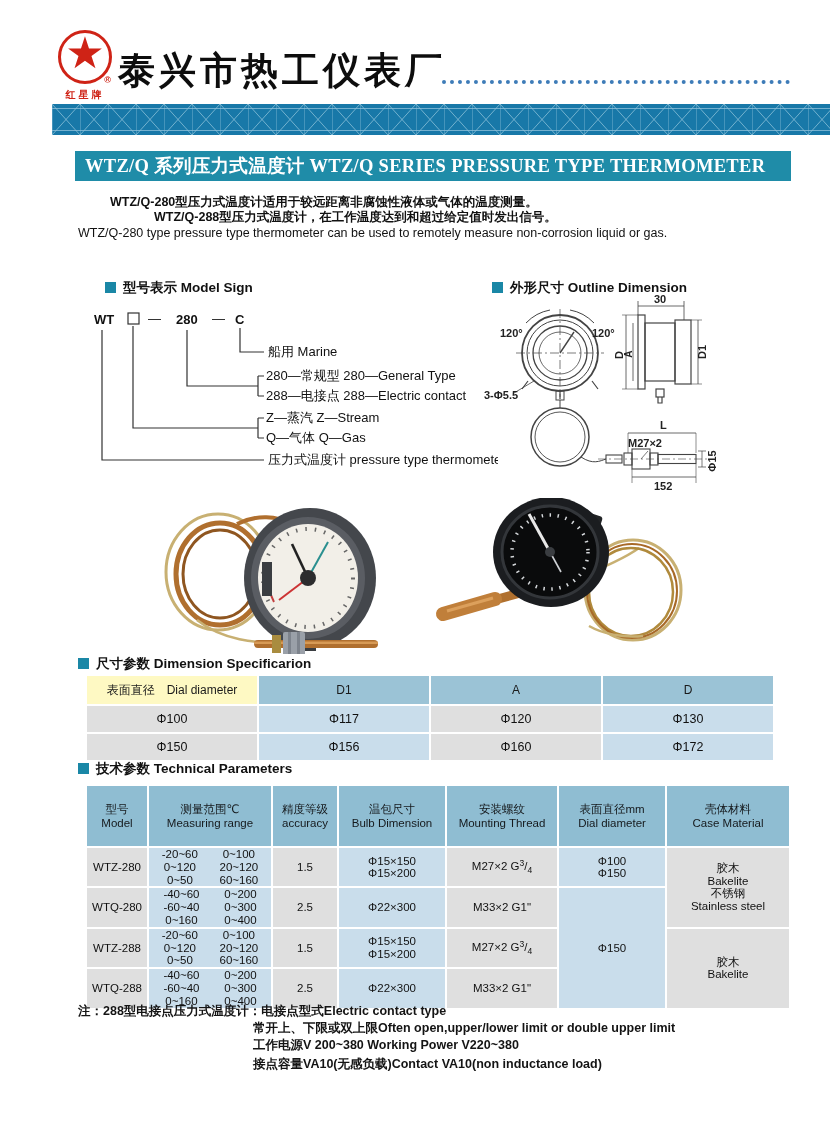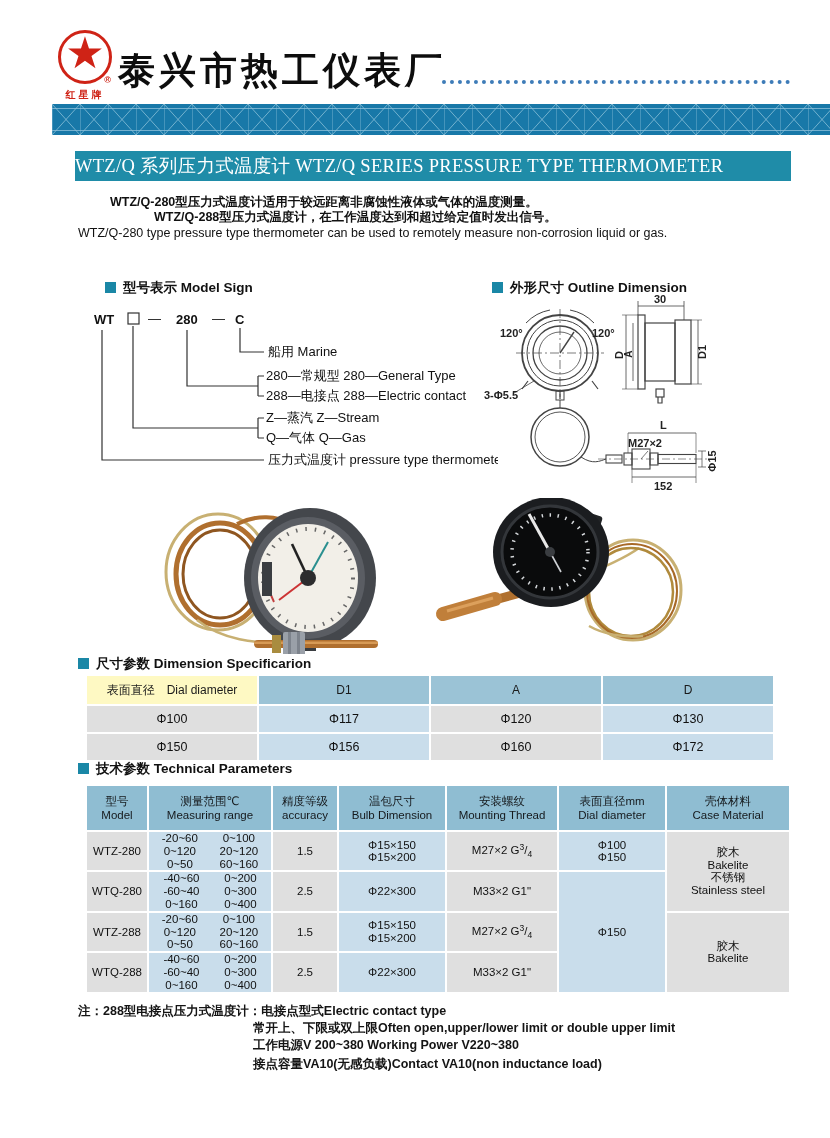--- a/index.html
+++ b/index.html
@@ -11,22 +11,22 @@
   .logo-circle{position:relative;width:48px;height:48px;margin:0 auto;border:3px solid #cf2316;border-radius:50%;}
   .logo-star{position:absolute;left:0;top:-6px;width:48px;font-size:44px;line-height:52px;color:#cf2316;}
   .logo-reg{position:absolute;right:-2px;bottom:-4px;font-size:9px;color:#cf2316;font-weight:bold;}
   .logo-brand{margin-top:4px;font-size:10px;font-weight:bold;color:#cf2316;letter-spacing:3px;}
   .factory-name{position:absolute;left:118px;top:46px;font-size:37px;font-weight:bold;letter-spacing:4px;color:#0d0d0d;white-space:nowrap;}
   .dotted-line{position:absolute;left:442px;top:80px;width:348px;height:0;border-bottom:4px dotted #3e7cb8;}
   .band{position:absolute;left:52px;top:104px;width:778px;height:31px;}
 
   
   .title-bar{position:absolute;left:75px;top:151px;width:716px;height:30px;background:#1f8ca8;
-             color:#fff;font-family:"Liberation Serif","DejaVu Serif",serif;font-weight:normal;
-             font-size:18.5px;line-height:30px;box-sizing:border-box;white-space:nowrap;letter-spacing:.3px;}
+             color:#fff;font-family:"Liberation Serif","DejaVu Serif",serif;font-weight:bold;
+             font-size:18.5px;line-height:30px;padding-left:10px;box-sizing:border-box;white-space:nowrap;letter-spacing:.3px;}
 
   
   .intro-zh1{position:absolute;left:110px;top:194px;font-size:12.5px;font-weight:bold;}
   .intro-zh2{position:absolute;left:110px;top:209px;font-size:12.5px;font-weight:bold;margin-left:44px;}
   .intro-en1{position:absolute;left:78px;top:226px;font-size:12.5px;}
   .intro-en2{position:absolute;left:78px;top:241px;width:716px;font-size:12.5px;line-height:15.5px;}
 
   
   .sec{position:absolute;font-size:13.5px;font-weight:bold;white-space:nowrap;}
   .sec .sq{display:inline-block;width:11px;height:11px;background:#1a87a6;margin-right:7px;vertical-align:-1px;}
@@ -46,21 +46,21 @@
   table.spec{position:absolute;border-collapse:separate;border-spacing:2px;table-layout:fixed;}
   .dim-table{left:85px;top:674px;width:690px;}
   .tech-table{left:85px;top:784px;width:690px;}
   table.spec td,table.spec th{padding:0 2px;text-align:center;vertical-align:middle;font-weight:normal;}
   .dim-table th{height:28px;font-size:12px;font-weight:bold;color:#1a1a1a;}
   .dim-table td{height:26px;font-size:12.5px;}
   .hdr{background:#9bc3d6;}
   .hdr-dark{background:#fef9c3;}
   .c-gray{background:#dfdfdf;}
   .c-blue{background:#c9ddeb;}
-  .tech-table th{background:#8fbdd2;font-size:11.5px;font-weight:bold;line-height:14px;height:44px;color:#15191c;}
+  .tech-table th{background:#8fbdd2;font-size:11.5px;font-weight:bold;line-height:14px;height:60px;color:#15191c;}
   .tech-table td{font-size:11.5px;line-height:12.5px;height:38px;}
   .range-wrap{display:flex;justify-content:space-around;}
   .range-col div{line-height:12.8px;}
   .frac sup{font-size:8.5px;vertical-align:4px;}
   .frac sub{font-size:8.5px;vertical-align:-3px;}
 
   
   .note{position:absolute;font-size:12.5px;font-weight:bold;white-space:nowrap;color:#141414;}
   .note-1{left:78px;top:1003px;}
   .note-2{left:253px;top:1020px;}

